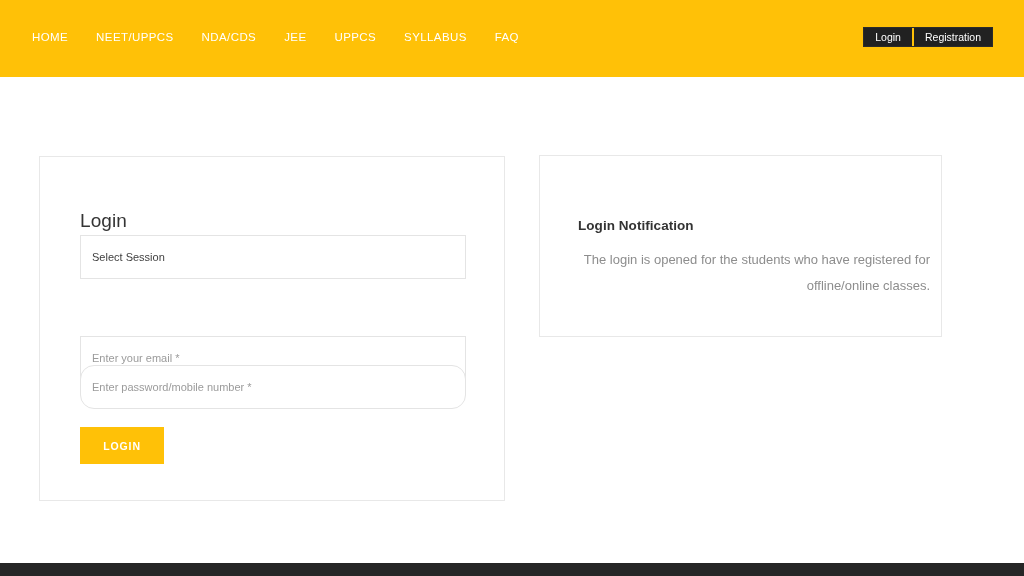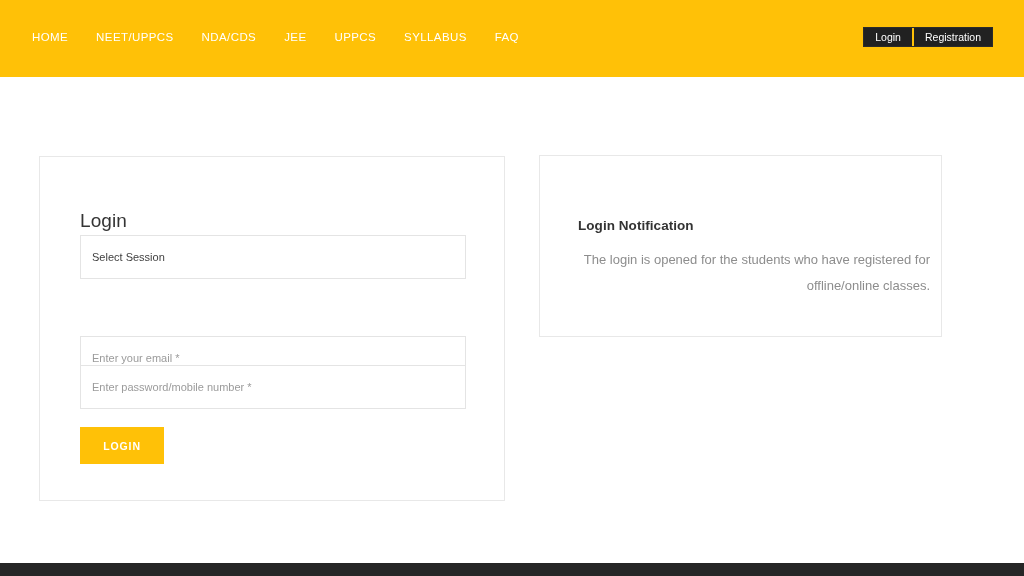--- a/index.html
+++ b/index.html
@@ -163,21 +163,21 @@
   }
   .select-chevron {
     position: absolute;
     left: 411px;
     top: 177px;
     width: 10px;
     height: 10px;
     pointer-events: none;
   }
   .email-field { top: 143px; margin-top: 36px; }
-  .password-field { top: 208px; }
+  .password-field { top: 208px; border-radius: 14px; }
 
   .login-submit {
     position: absolute;
     left: 40px;
     top: 270px;
     width: 84px;
     height: 37px;
     background: #ffc107;
     color: #ffffff;
     border: none;

